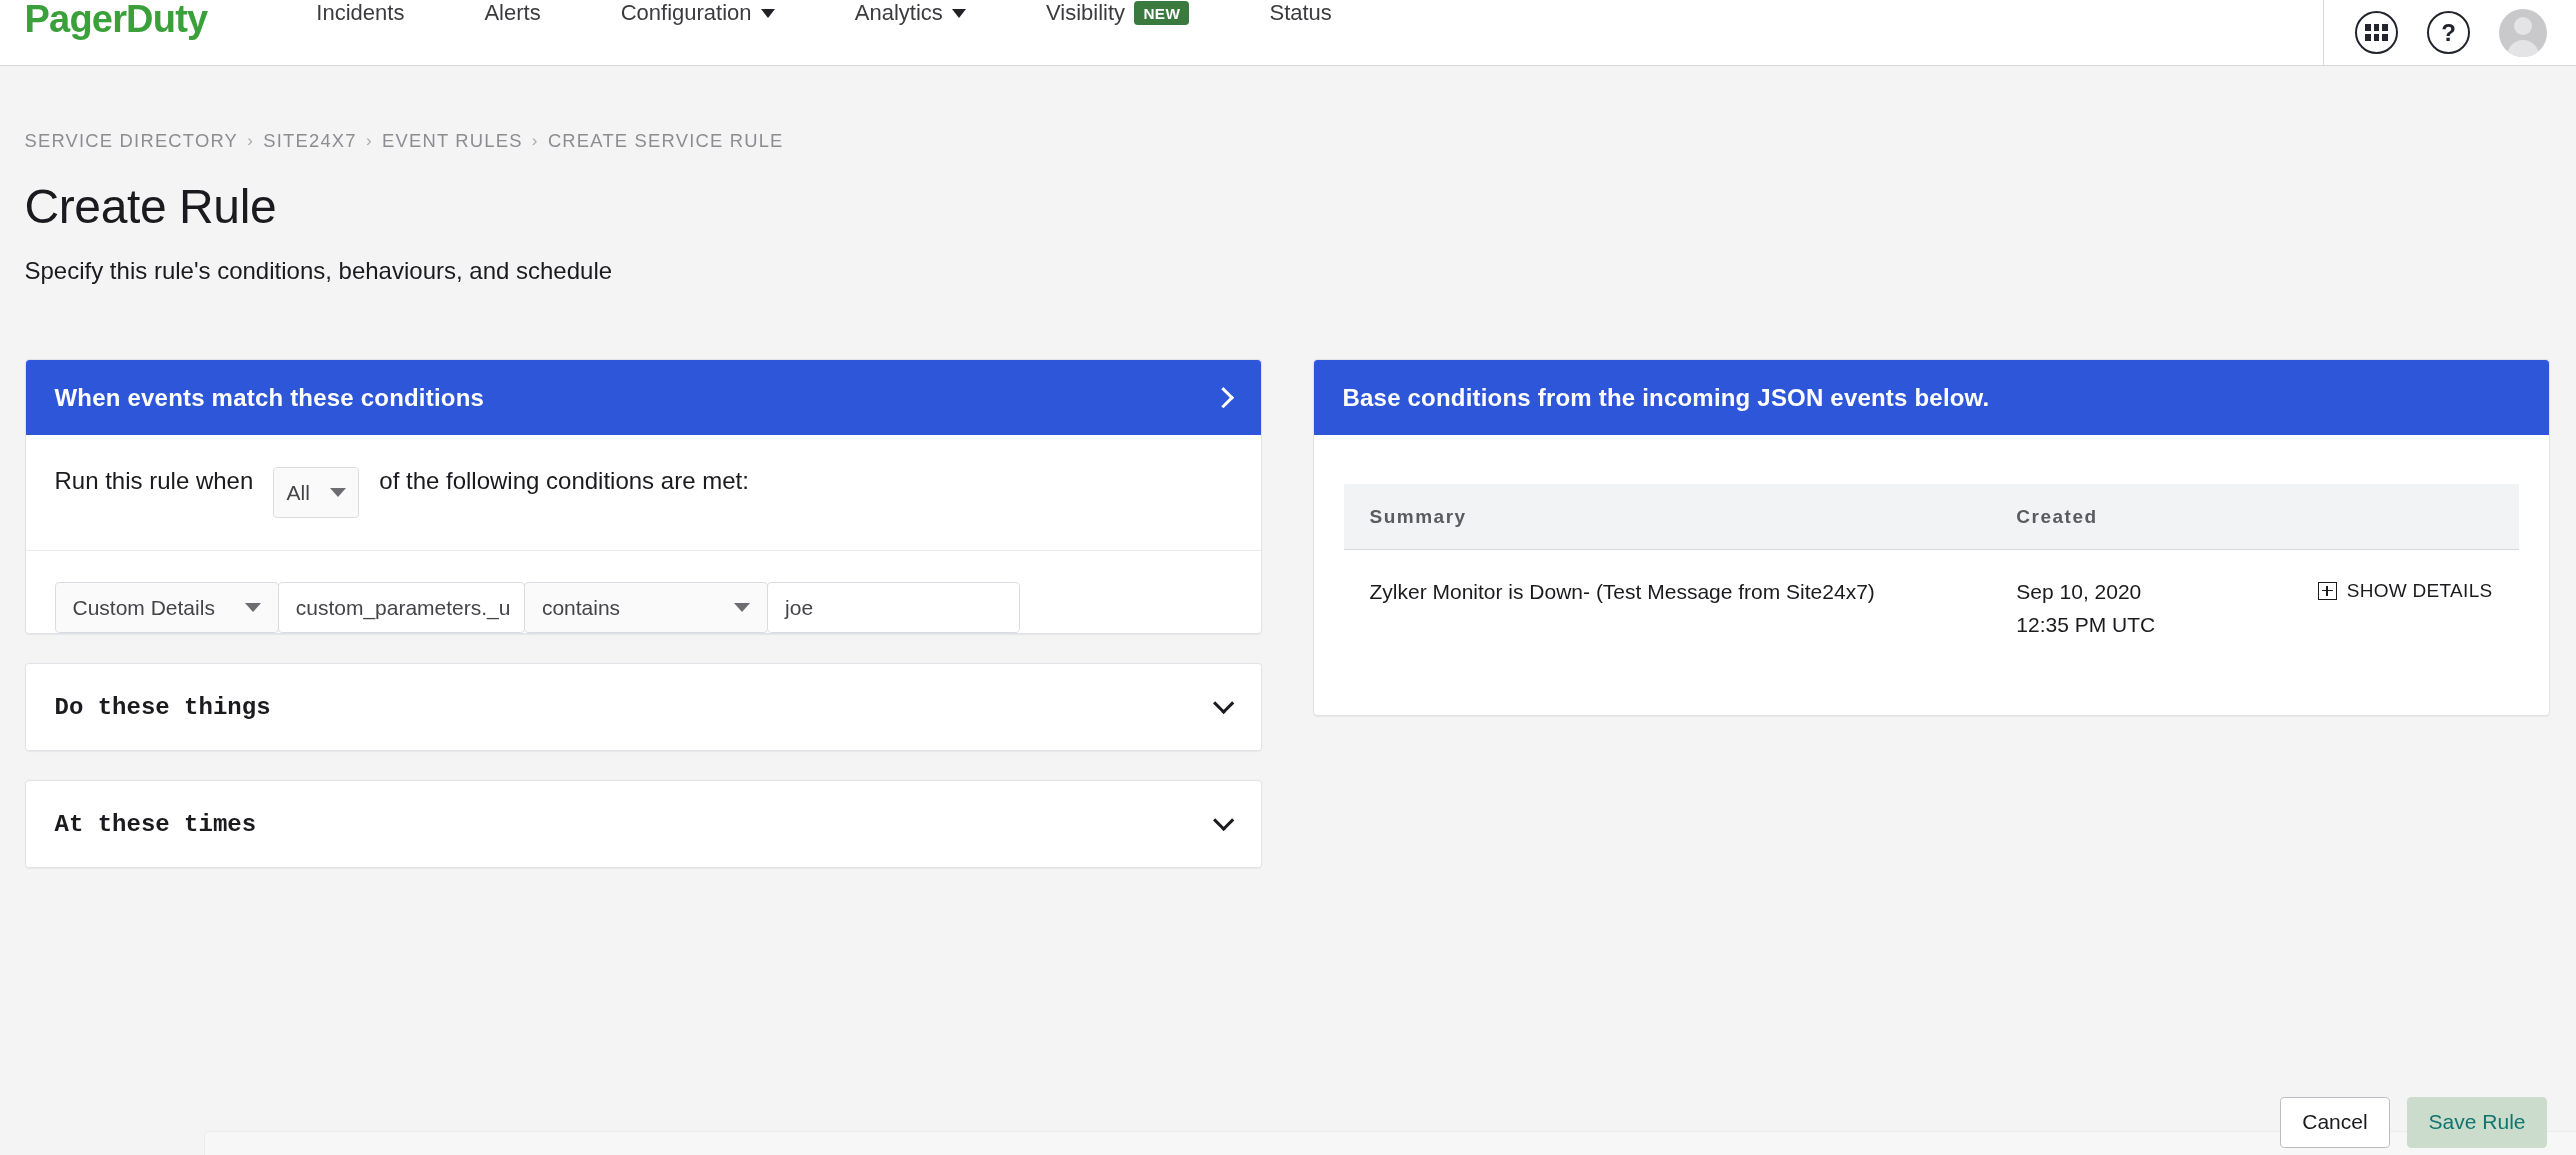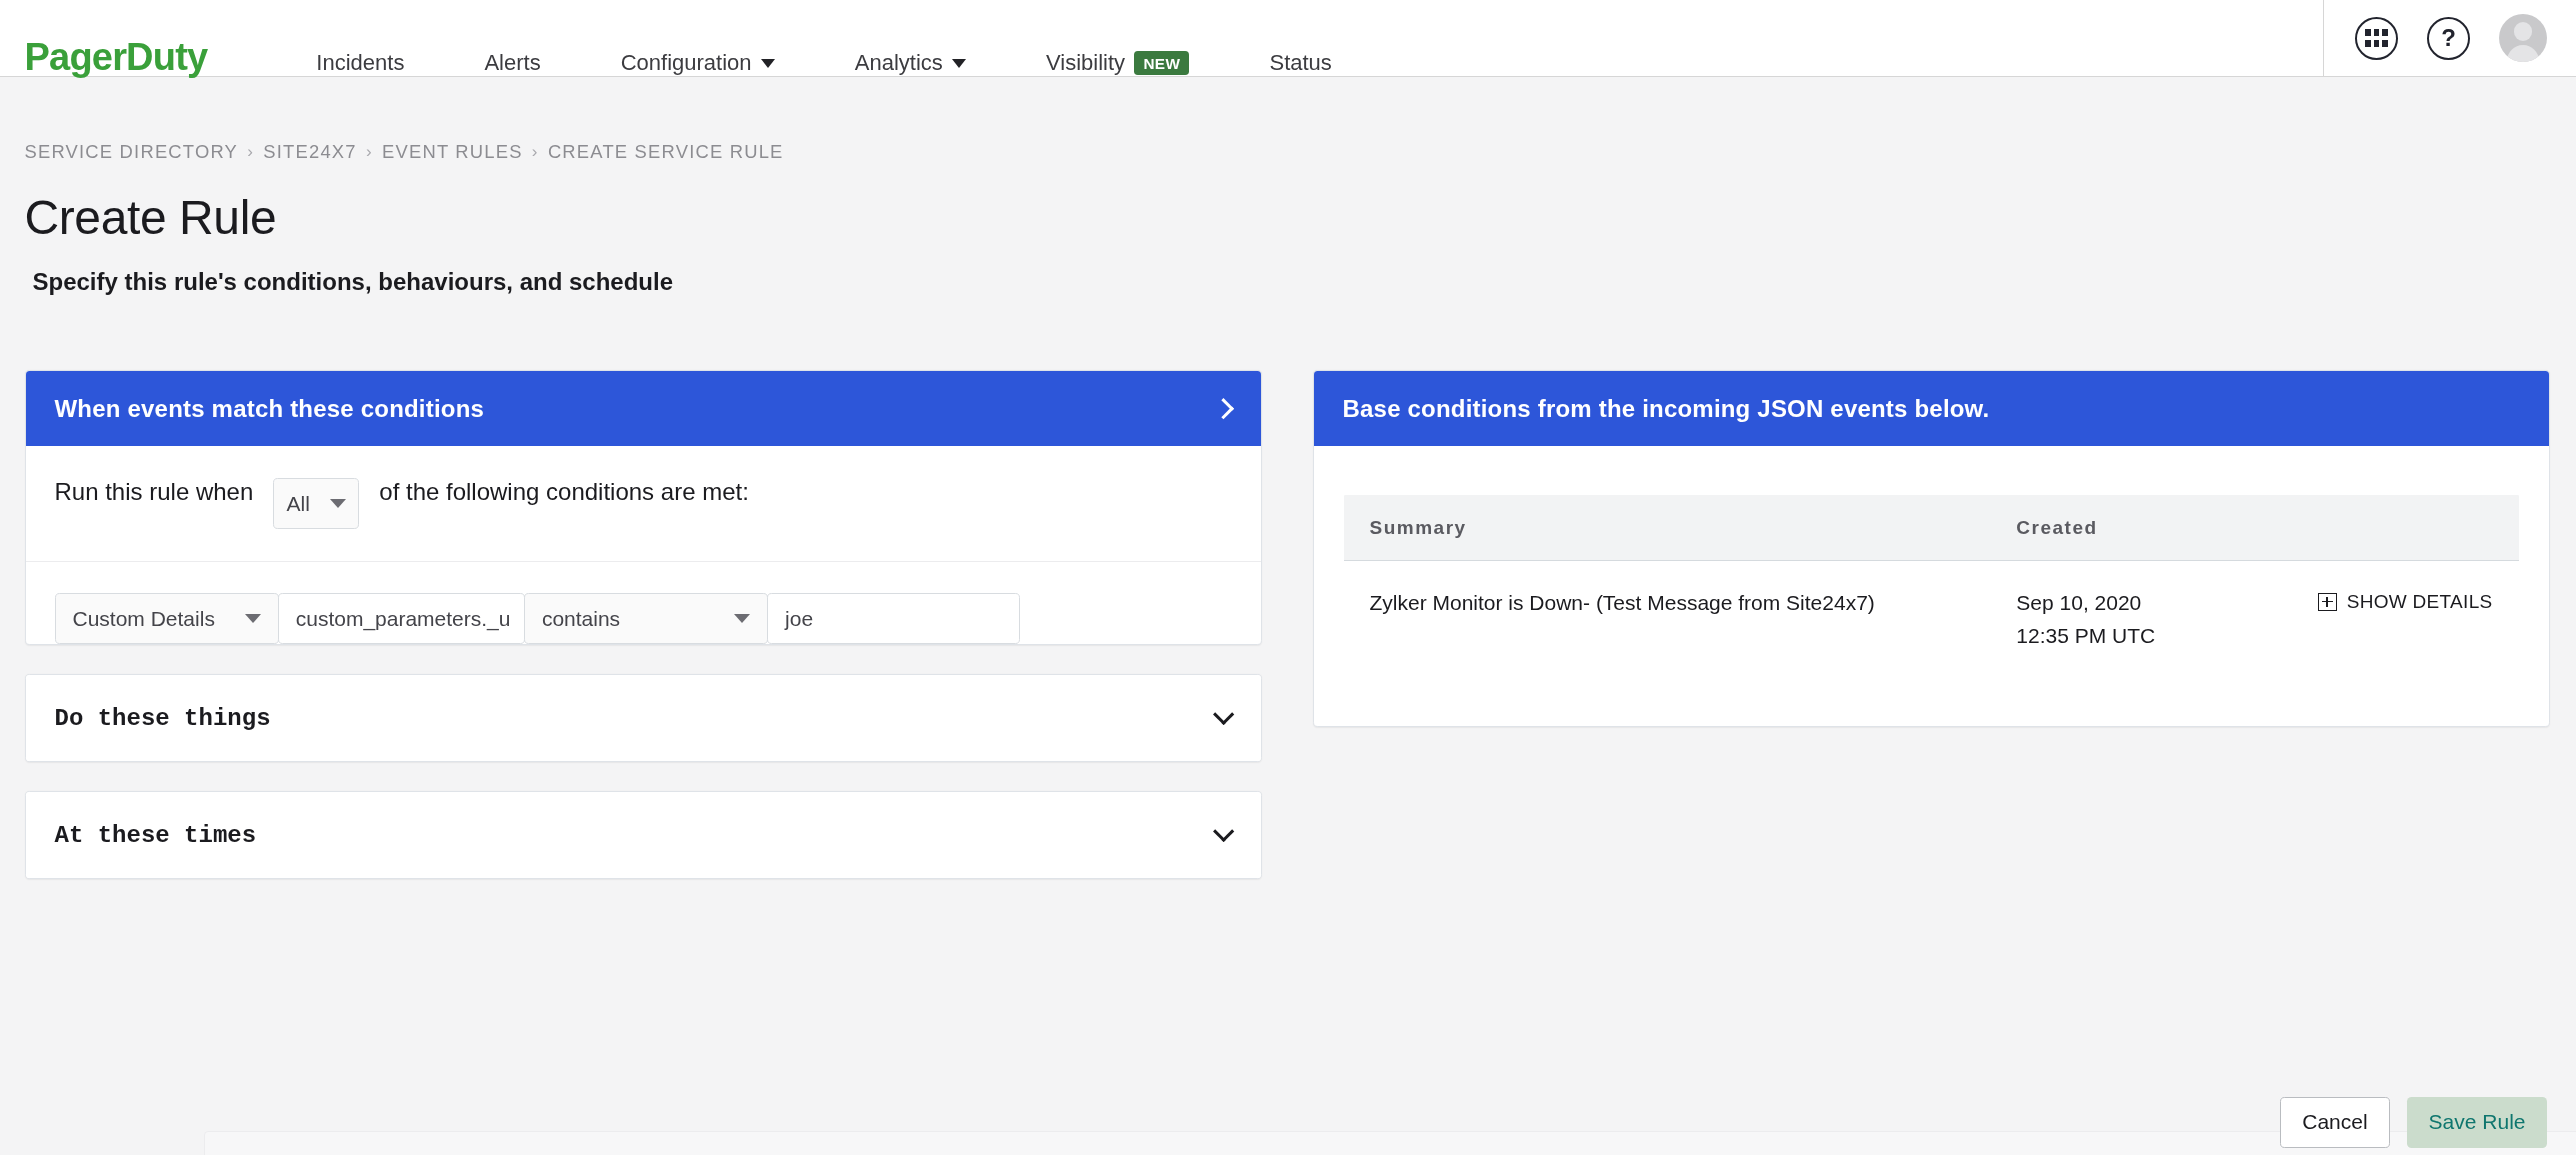--- a/index.html
+++ b/index.html
@@ -7,25 +7,25 @@
   html, body {
     width: 2576px;
     height: 1155px;
     background: #f4f4f5;
     font-family: "Liberation Sans", sans-serif;
     overflow: hidden;
   }
 
   
   .topnav {
-    height: 77px;
+    height: 66px;
     background: #ffffff;
     border-bottom: 1.5px solid #d6d6d6;
     display: flex;
-    align-items: flex-end;
+    align-items: flex-start;
     position: relative;
   }
   .logo {
     margin-left: 24.5px;
     font-size: 38px;
     font-weight: bold;
     color: #3aa03a;
     letter-spacing: -0.8px;
     line-height: 1;
     white-space: nowrap;
@@ -120,23 +120,22 @@
   .page-title {
     margin-top: 27px;
     font-size: 48px;
     font-weight: normal;
     color: #1b1b1f;
     letter-spacing: -0.4px;
   }
   .page-sub {
     margin-top: 23px;
     font-size: 24px;
-    font-weight: bold;
-    color: #1b1b1f;
-    margin-left: 8px;
+    font-weight: normal;
+    color: #1b1b1f;
   }
 
   
   .cols {
     display: flex;
     gap: 51px;
     margin-top: 74px;
   }
   .colL { width: 1237px; flex: none; }
   .colR { width: 1237px; flex: none; }

